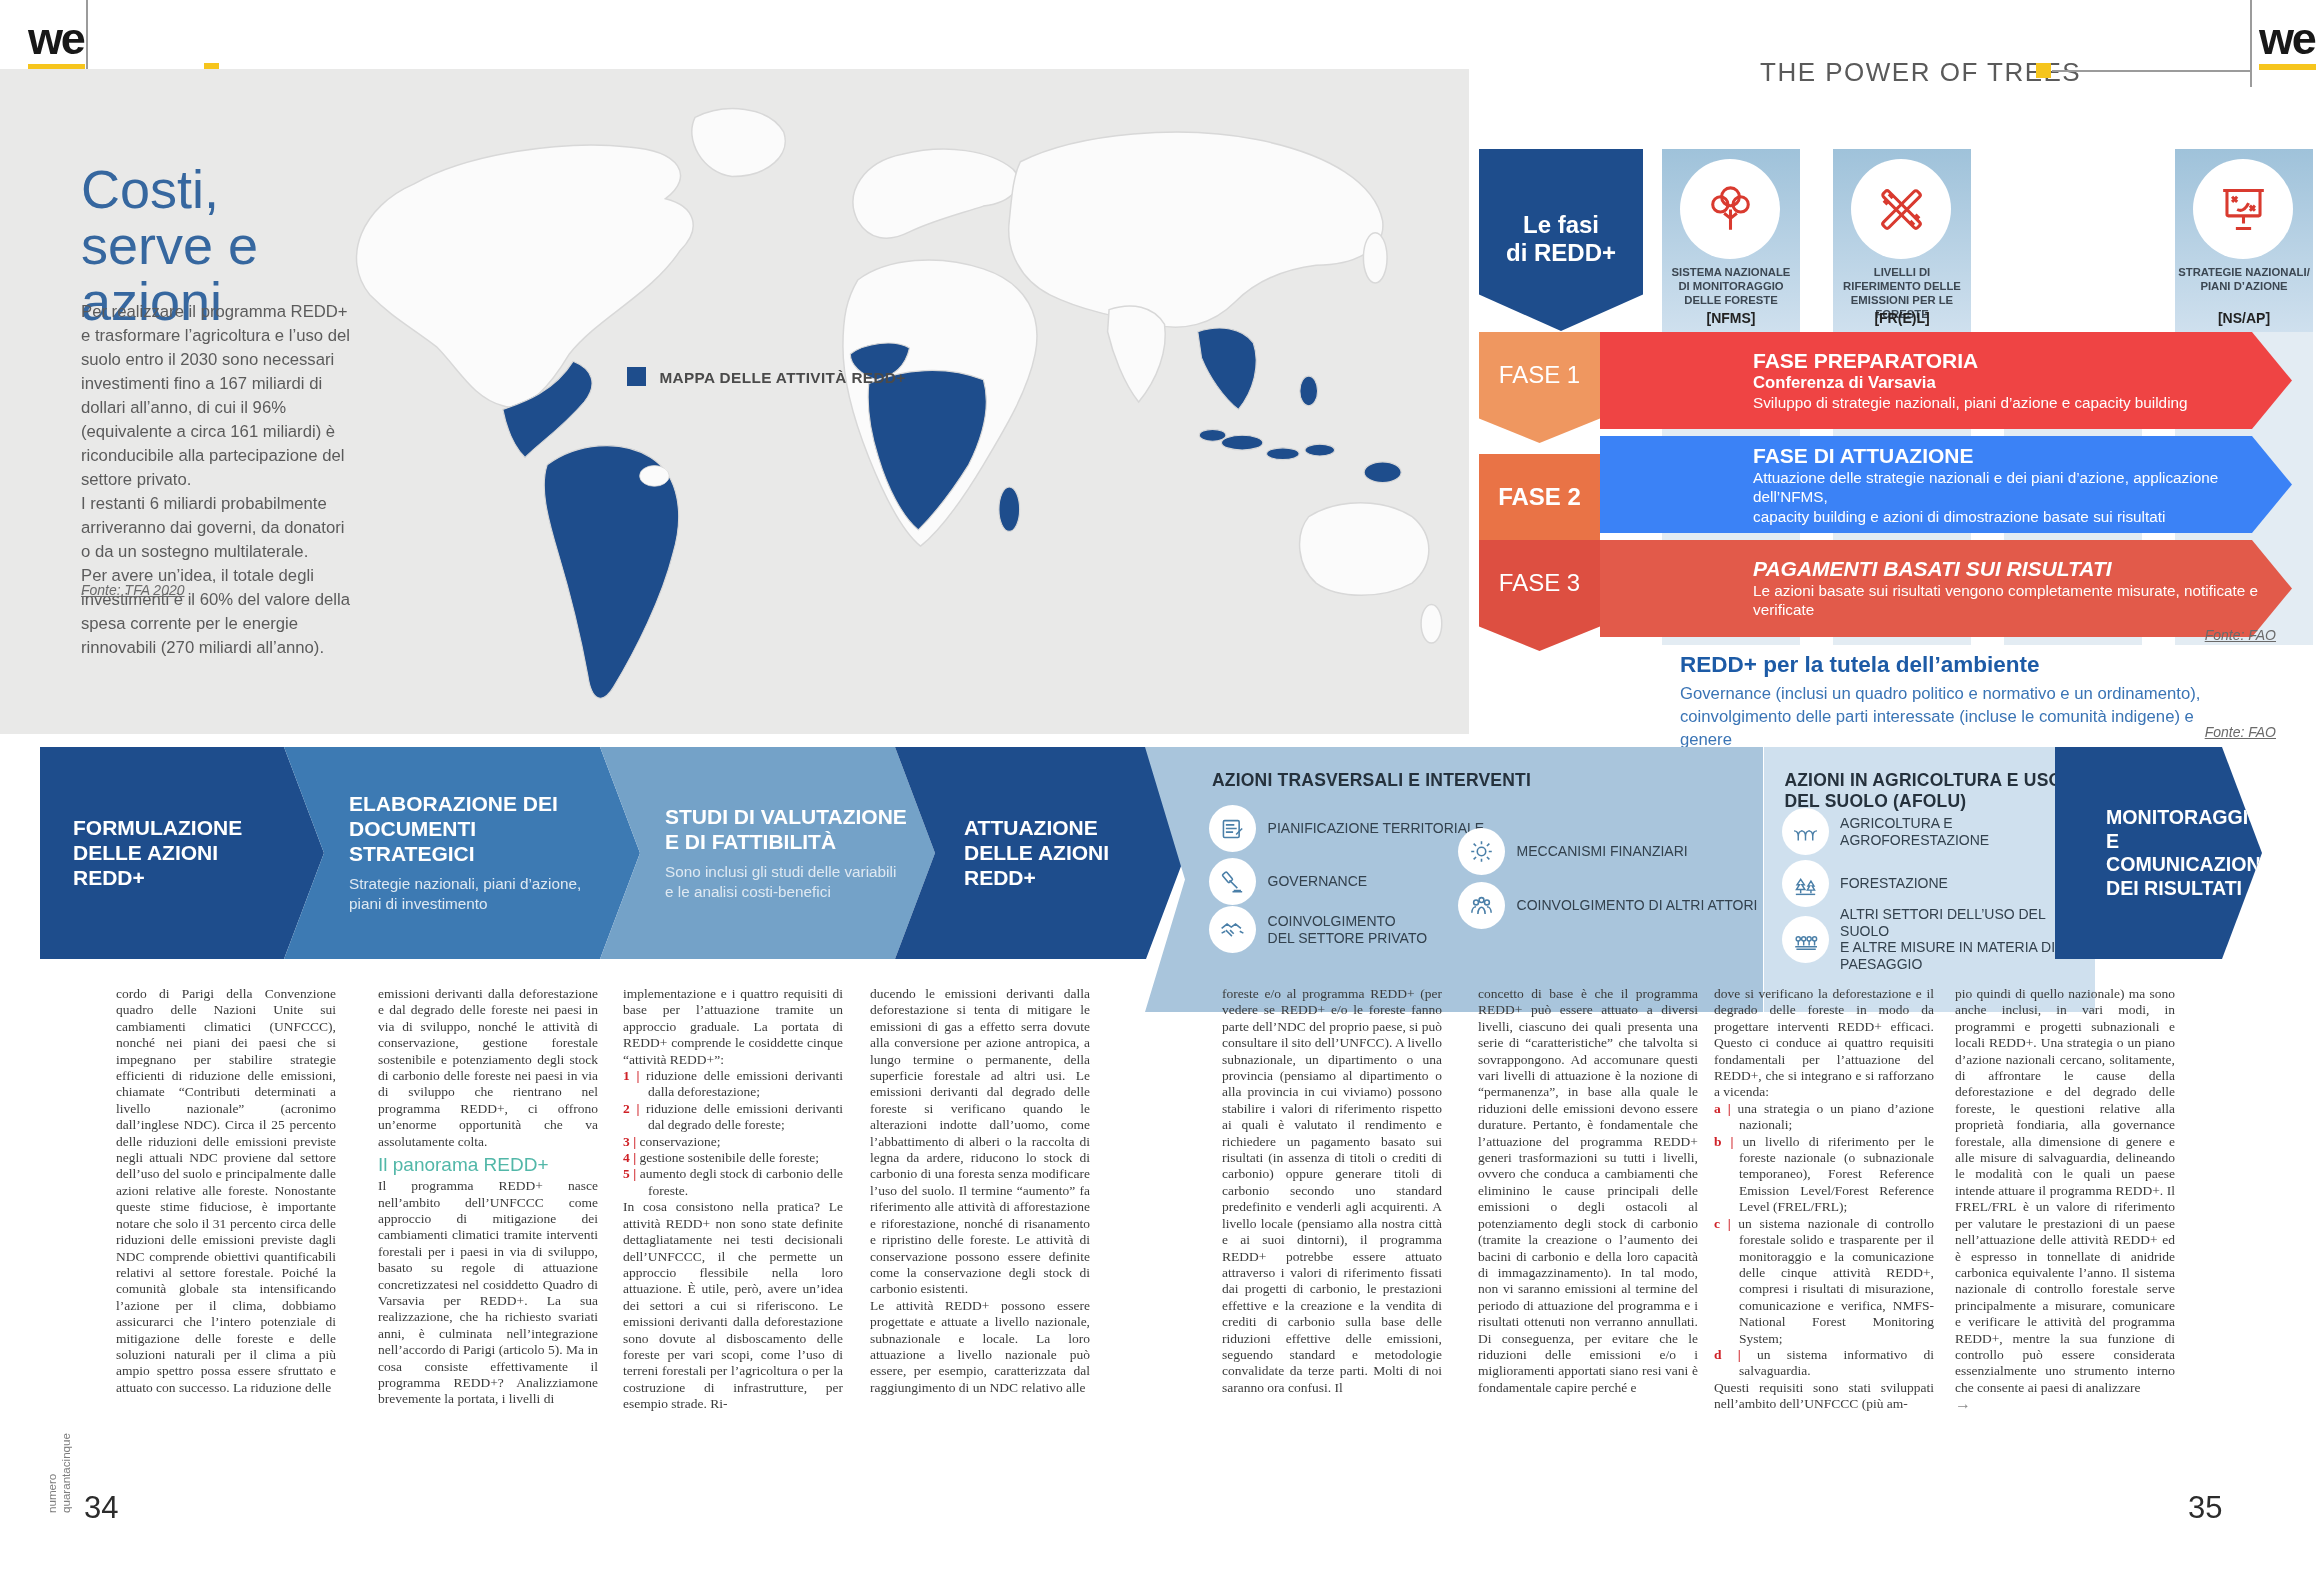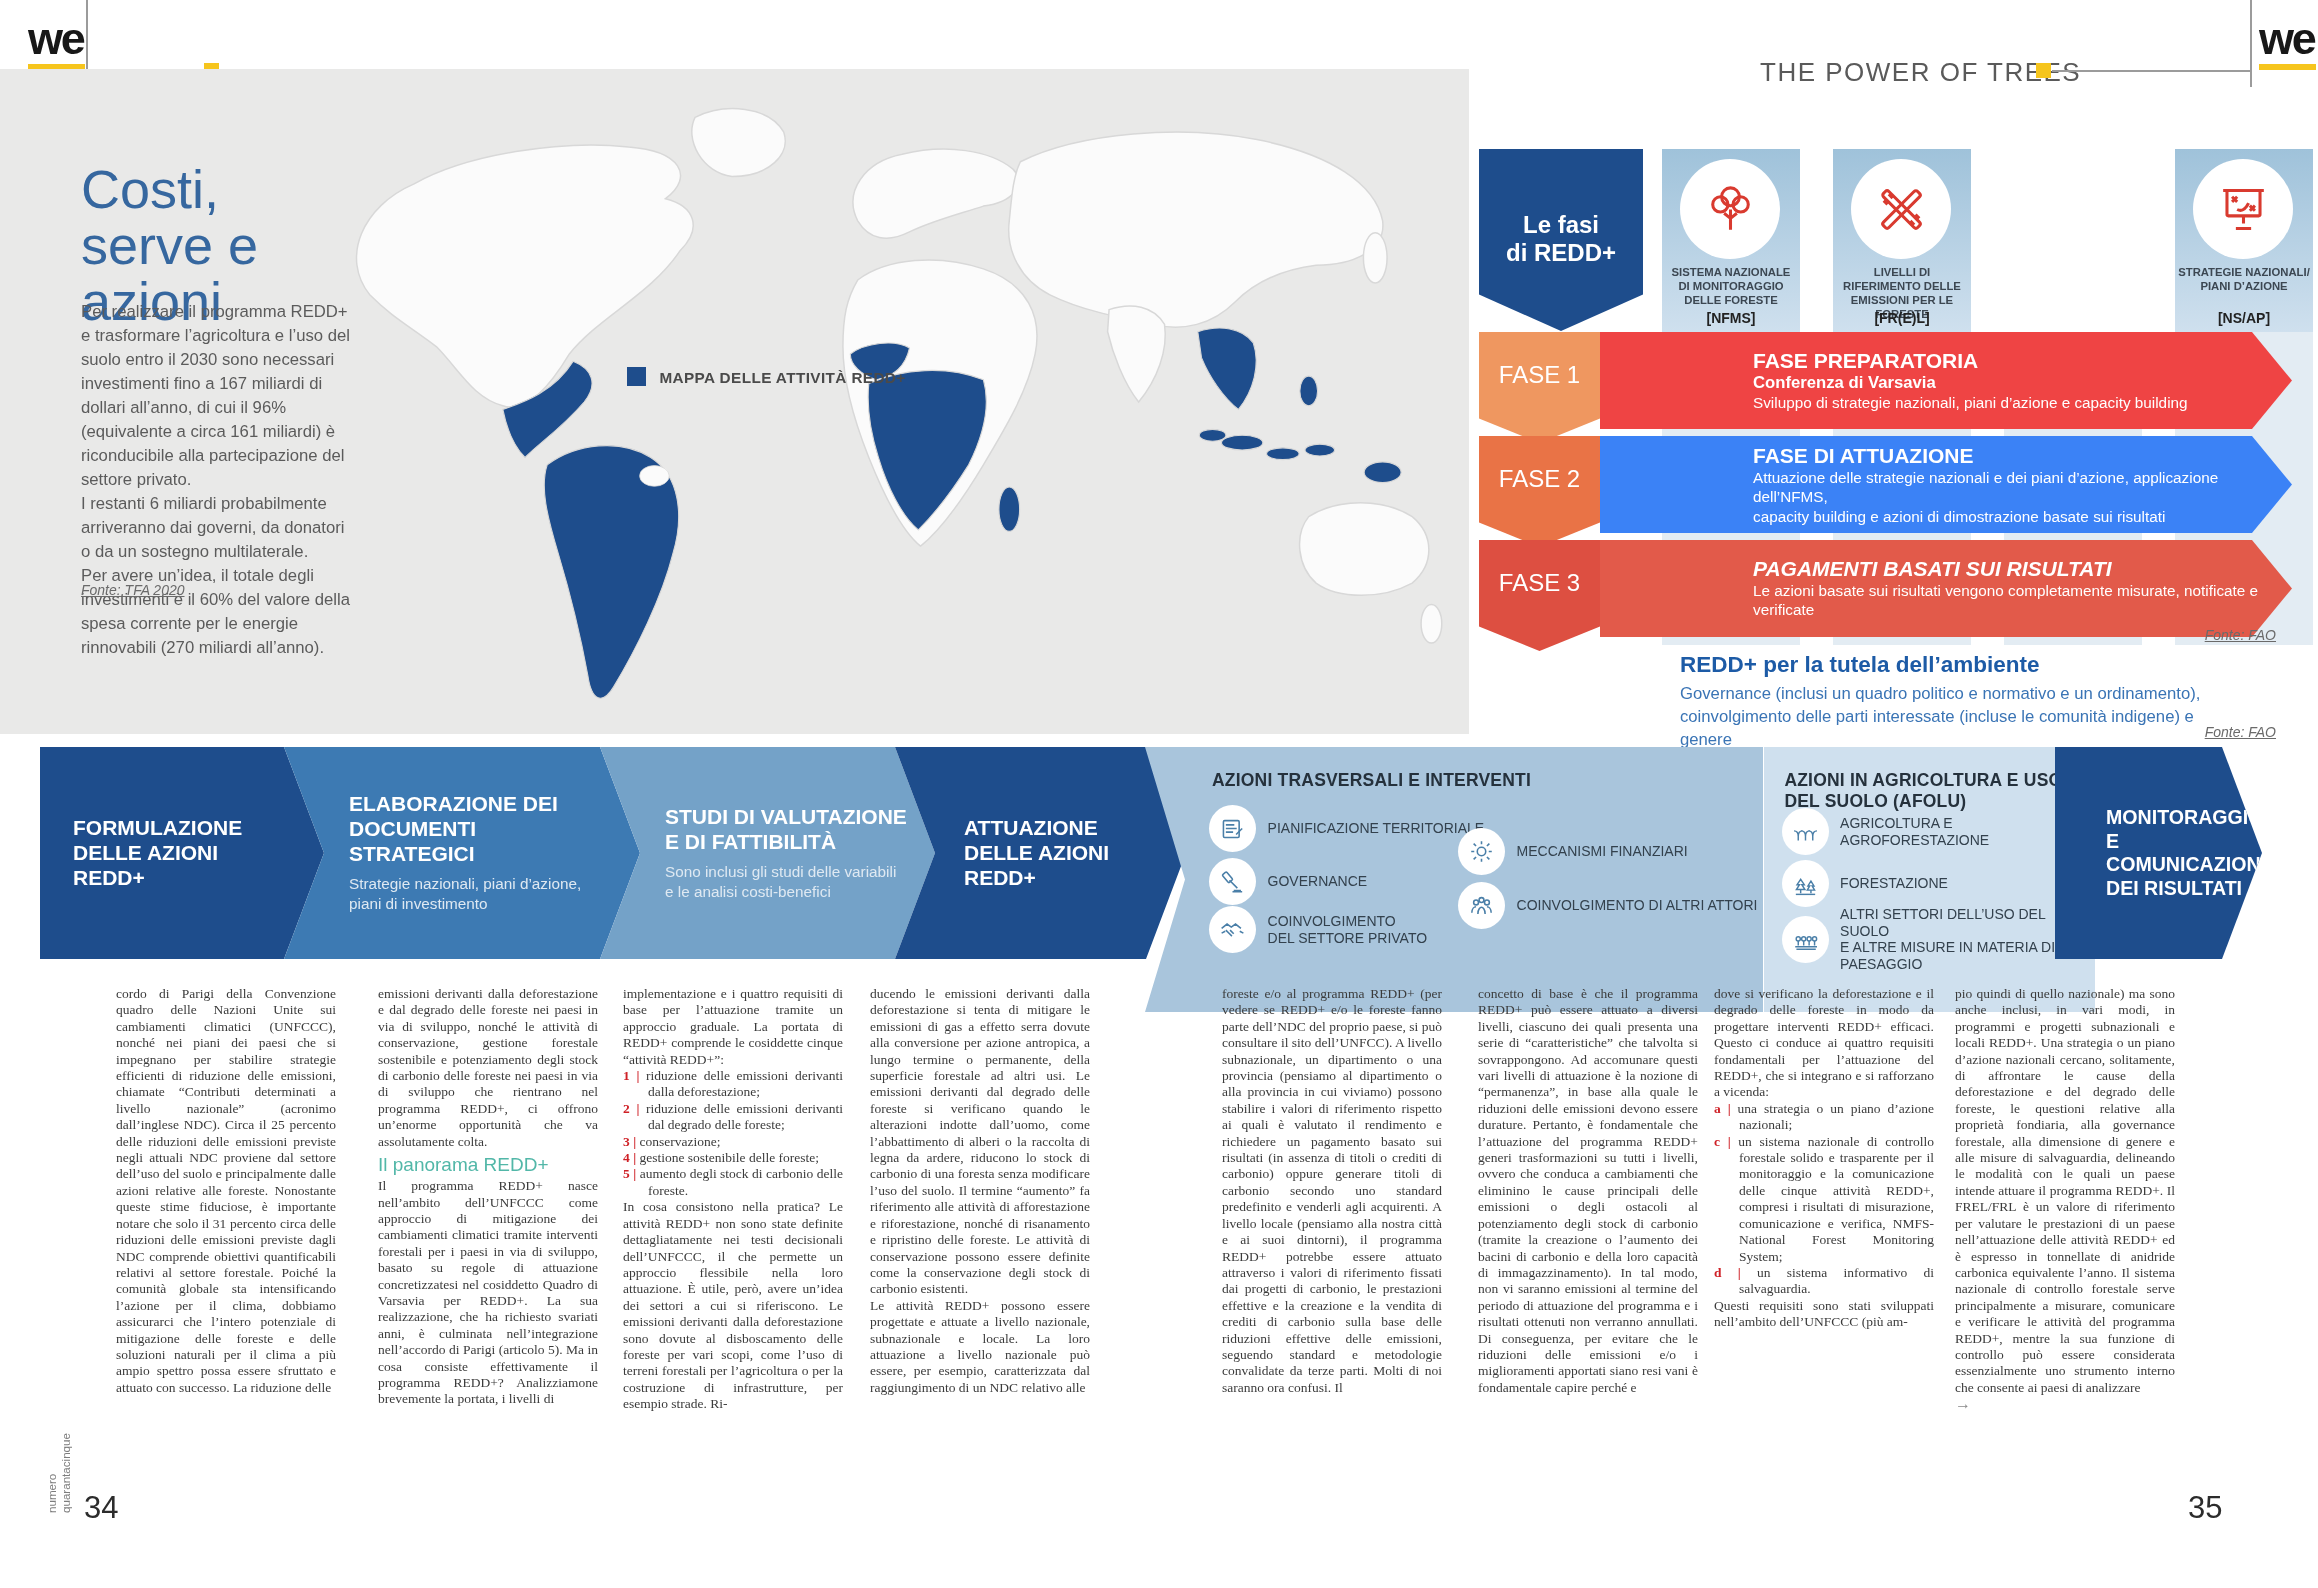--- a/index.html
+++ b/index.html
@@ -196,21 +196,21 @@
   <div class="abs fase-tab tc1" style="top:332px;">
     <span>FASE 1</span>
   </div>
   <div class="abs fase-arrow fc1" style="top:332px;">
     <div class="fa-in">
       <div class="fa-title">FASE PREPARATORIA</div>
       <div class="fa-sub">Conferenza di Varsavia</div>
       <div class="fa-desc pre">Sviluppo di strategie nazionali, piani d’azione e capacity building</div>
     </div>
   </div>
-  <div class="abs fase-tab tc2" style="top:436px;">
+  <div class="abs fase-tab tc2" style="top:454px;font-weight:bold;">
     <span>FASE 2</span>
   </div>
   <div class="abs fase-arrow fc2" style="top:436px;">
     <div class="fa-in">
       <div class="fa-title">FASE DI ATTUAZIONE</div>
       <div class="fa-desc pre">Attuazione delle strategie nazionali e dei piani d’azione, applicazione dell’NFMS,
 capacity building e azioni di dimostrazione basate sui risultati</div>
     </div>
   </div>
   <div class="abs fase-tab tc3" style="top:540px;">
@@ -383,20 +383,21 @@
     <p>foreste e/o al programma REDD+ (per vedere se REDD+ e/o le foreste fanno parte dell’NDC del proprio paese, si può consultare il sito dell’UNFCC). A livello subnazionale, un dipartimento o una provincia (pensiamo al dipartimento o alla provincia in cui viviamo) possono stabilire i valori di riferimento rispetto ai quali è valutato il rendimento e richiedere un pagamento basato sui risultati (in assenza di titoli o crediti di carbonio) oppure generare titoli di carbonio secondo uno standard predefinito e venderli agli acquirenti. A livello locale (pensiamo alla nostra città e ai suoi dintorni), il programma REDD+ potrebbe essere attuato attraverso i valori di riferimento fissati dai progetti di carbonio, le prestazioni effettive e la creazione e la vendita di crediti di carbonio sulla base delle riduzioni effettive delle emissioni, seguendo standard e metodologie convalidate da terze parti. Molti di noi saranno ora confusi. Il</p>
   </div>
 
   <div class="abs acol" style="left:1478px;">
     <p>concetto di base è che il programma REDD+ può essere attuato a diversi livelli, ciascuno dei quali presenta una serie di “caratteristiche” che talvolta si sovrappongono. Ad accomunare questi vari livelli di attuazione è la nozione di “permanenza”, in base alla quale le riduzioni delle emissioni devono essere durature. Pertanto, è fondamentale che l’attuazione del programma REDD+ generi trasformazioni su tutti i livelli, ovvero che conduca a cambiamenti che eliminino le cause principali delle emissioni o degli ostacoli al potenziamento degli stock di carbonio (tramite la creazione o l’aumento dei bacini di carbonio e della loro capacità di immagazzinamento). In tal modo, non vi saranno emissioni al termine del periodo di attuazione del programma e i risultati ottenuti non verranno annullati. Di conseguenza, per evitare che le riduzioni delle emissioni e/o i miglioramenti apportati siano resi vani è fondamentale capire perché e</p>
   </div>
 
   <div class="abs acol" style="left:1714px;">
     <p>dove si verificano la deforestazione e il degrado delle foreste in modo da progettare interventi REDD+ efficaci. Questo ci conduce ai quattro requisiti fondamentali per l’attuazione del REDD+, che si integrano e si rafforzano a vicenda:</p>
     <p class="li"><span class="mk">a |</span> <span>una strategia o un piano d’azione nazionali;</span></p>
+    <p class="li"><span class="mk">b |</span> <span>un livello di riferimento per le foreste nazionale (o subnazionale temporaneo), Forest Reference Emission Level/Forest Reference Level (FREL/FRL);</span></p>
     <p class="li"><span class="mk">c |</span> <span>un sistema nazionale di controllo forestale solido e trasparente per il monitoraggio e la comunicazione delle cinque attività REDD+, compresi i risultati di misurazione, comunicazione e verifica, NMFS-National Forest Monitoring System;</span></p>
     <p class="li"><span class="mk">d |</span> <span>un sistema informativo di salvaguardia.</span></p>
     <p>Questi requisiti sono stati sviluppati nell’ambito dell’UNFCCC (più am-</p>
   </div>
 
   <div class="abs acol" style="left:1955px;">
     <p>pio quindi di quello nazionale) ma sono anche inclusi, in vari modi, in programmi e progetti subnazionali e locali REDD+. Una strategia o un piano d’azione nazionali cercano, solitamente, di affrontare le cause della deforestazione e del degrado delle foreste, le questioni relative alla proprietà fondiaria, alla governance forestale, alla dimensione di genere e alle misure di salvaguardia, delineando le modalità con le quali un paese intende attuare il programma REDD+. Il FREL/FRL è un valore di riferimento per valutare le prestazioni di un paese nell’attuazione delle attività REDD+ ed è espresso in tonnellate di anidride carbonica equivalente l’anno. Il sistema nazionale di controllo forestale serve principalmente a misurare, comunicare e verificare le attività del programma REDD+, mentre la sua funzione di controllo può essere considerata essenzialmente uno strumento interno che consente ai paesi di analizzare</p>
     <span class="contarrow">→</span>
   </div>
 

